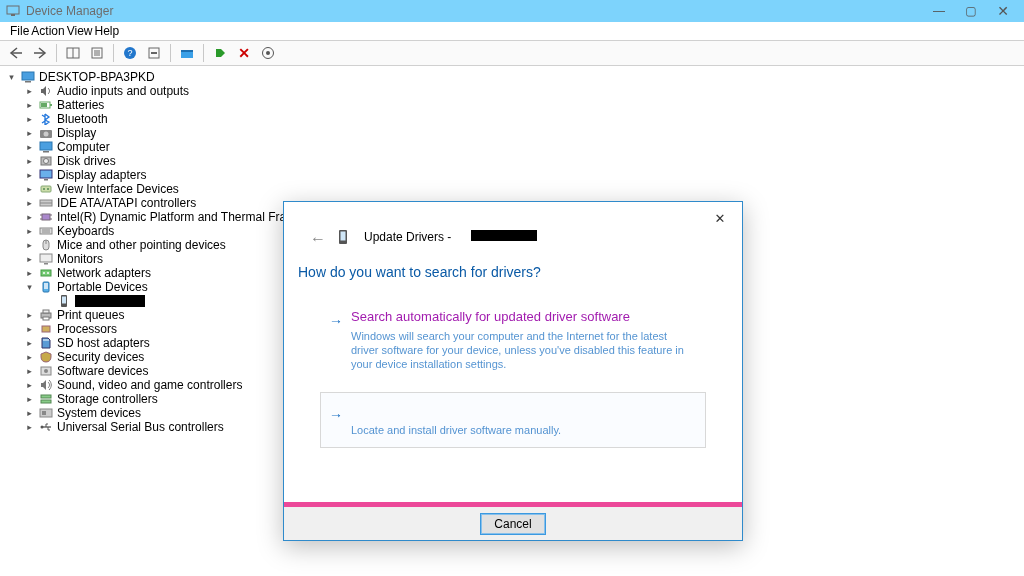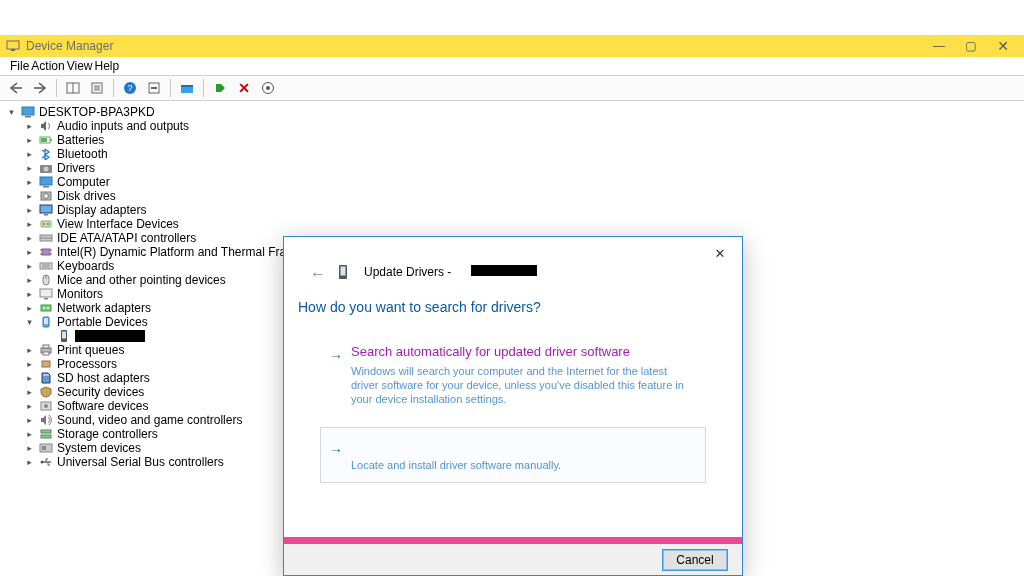--- a/index.html
+++ b/index.html
@@ -10,25 +10,24 @@
     font-size: 12px;
     background: #fff;
     color: #000;
     overflow: hidden;
   }
   
   .titlebar {
     height: 22px;
     display: flex; align-items: center;
     padding: 0 6px;
-    background: #fde047;
+    background: #7dd3fc;
     color: #6d6d6d;
     font-size: 12px;
     justify-content: space-between;
-    margin-top: 35px;
   }
   .titlebar-left { display:flex; align-items:center; gap:6px; }
   .window-controls { display:flex; gap:18px; align-items:center; color:#555; padding-right:8px;}
   .window-controls span { width:14px; text-align:center; font-size:12px;}
   .window-controls .close { font-size:14px; }
   
   .menubar {
     height: 18px;
     display:flex; align-items:center;
     gap: 2px;
@@ -116,22 +115,22 @@
   }
   .opt.hover { border:1px solid #d8d8d8; background:#fafcff; }
   .opt-row { display:flex; gap:8px; align-items:flex-start;}
   .opt-arrow { color:#1a6fc2; font-size:14px; padding-top:2px;}
   .opt-title { color:#a21caf; font-size:13px; line-height:16px;}
   .opt-desc { color:#1a6fc2; opacity:.75; font-size:11px; line-height:14px; padding-left:22px; padding-top:2px;}
   .dlg-footer {
     margin-top:auto;
     height:38px;
     background:#f0f0f0;
-    border-top:7px solid #ec4899;
-    display:flex; align-items:center; justify-content:flex-end;
+    border-top:5px solid #ec4899;
+    display:flex; align-items:center; justify-content:center;
     padding:0 14px;
   }
   .btn {
     min-width:66px; height:22px;
     background:#e1e1e1;
     border:1px solid #adadad;
     font-size:12px;
     display:flex; align-items:center; justify-content:center;
   }
   .btn.focus { border:1px solid #3b99e0; box-shadow:0 0 0 1px #87c0eb inset;}
@@ -280,21 +279,21 @@
             </li>
             <li>
               <div class="node">
                 <span class="exp">▸</span>
                 <span class="icon">
                   <svg width="14" height="12" viewBox="0 0 14 12">
                     <rect x="1" y="3" width="12" height="8" rx="1" fill="#888"></rect>
                     <circle cx="7" cy="7" r="2.5" fill="#ccc"></circle>
                   </svg>
                 </span>
-                <span class="lbl">Drivers</span>
+                <span class="lbl">Display</span>
               </div>
             </li>
             <li>
               <div class="node">
                 <span class="exp">▸</span>
                 <span class="icon">
                   <svg width="14" height="12" viewBox="0 0 14 12">
                     <rect x="1" y="1" width="12" height="8" fill="#4a9fe0" stroke="#2a76b0"></rect>
                     <rect x="4" y="10" width="6" height="1.5" fill="#777"></rect>
                   </svg>

